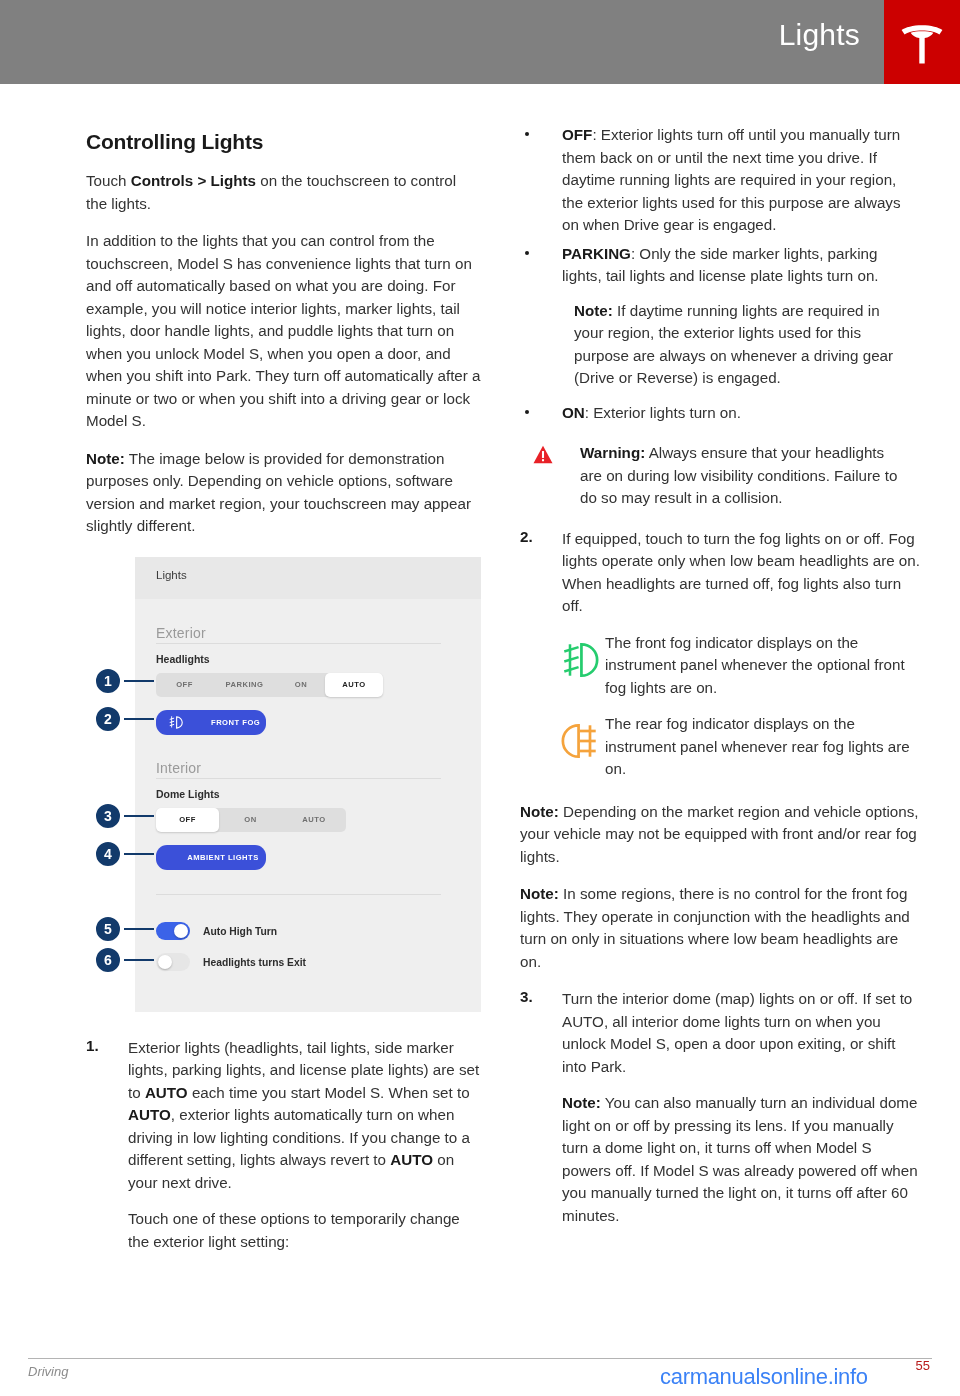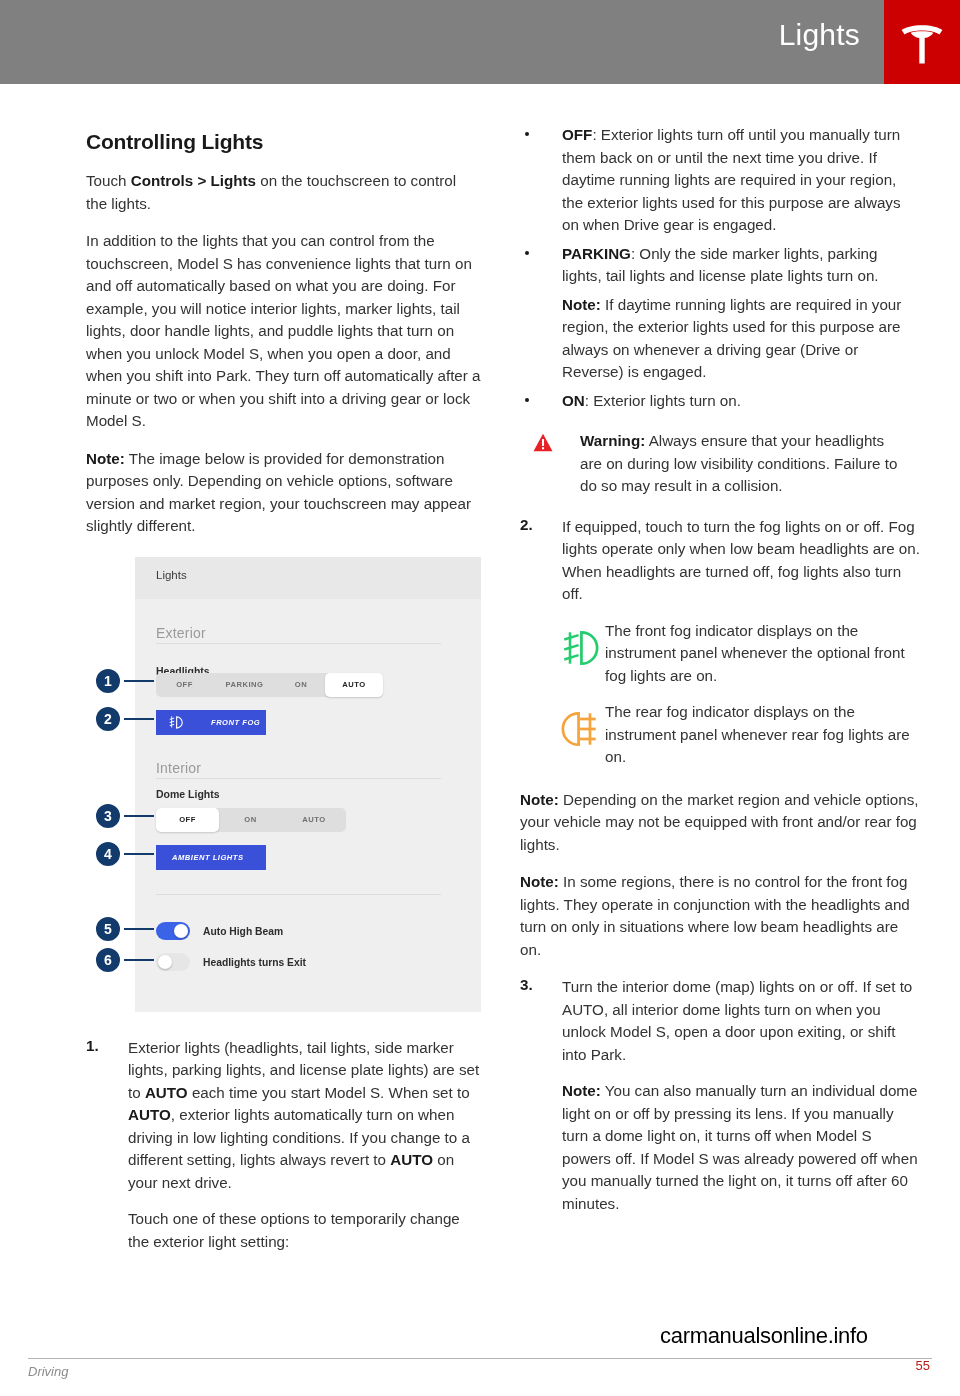--- a/index.html
+++ b/index.html
@@ -108,21 +108,21 @@
     top: 8px;
     width: 4px; height: 4px;
     border-radius: 50%;
     background: #1a1a1a;
   }
   .bullet-item p { margin: 0; font-size: 15.2px; line-height: 22.5px; color:#333; }
   .sub-note {
     padding-left: 42px;
     margin: 6px 0 6px 0;
   }
-  .sub-note p { margin:0; font-size: 15.2px; line-height: 22.5px; color:#333; }
+  .sub-note p { margin:12px; font-size: 15.2px; line-height: 22.5px; color:#333; }
 
   
   .warn-block {
     position: relative;
     padding-left: 42px;
     margin: 10px 0 16px 0;
   }
   .warn-icon {
     position: absolute;
     left: 12px;
@@ -211,22 +211,21 @@
   .seg .opt.sel {
     background: #ffffff;
     border-radius: 5px;
     color: #212121;
     box-shadow: 0 1px 2px rgba(0,0,0,0.16);
   }
   .blue-btn {
     position: absolute;
     height: 25px;
     background: #3b50d9;
-    border-radius: 0;
-    font-style: italic;
+    border-radius: 11px;
   }
   .blue-btn .lbl {
     position: absolute;
     top: 0; height: 25px; line-height: 25px;
     font-size: 7.6px;
     font-weight: bold;
     letter-spacing: 0.5px;
     color: #ffffff;
   }
   .blue-btn .ico {
@@ -298,23 +297,23 @@
     position: absolute;
     right: 30px;
     top: 1358px;
     font-size: 13px;
     color: #b91c1c;
     margin-left: 16px;
   }
   .watermark {
     position: absolute;
     left: 660px;
-    top: 1323px;
+    top: 1364px;
     font-size: 22px;
-    color: #000000;
+    color: #3b82f6;
     letter-spacing: -0.3px;
     white-space: nowrap;
   }
 </style>
 </head>
 <body>
 
 <div class="page-header">
   <div class="header-title">Lights</div>
   <div class="header-logo-block">
@@ -340,21 +339,21 @@
     <div class="screen-figure">
 
       <div class="screen-panel">
 
         <div class="screen-titlebar">
           <span>Lights</span>
         </div>
 
         <div class="grp-label" style="left:21px; top:68px;">Exterior</div>
         <div class="grp-rule" style="left:21px; top:86px; width:285px;"></div>
-        <div class="grp-heading" style="left:21px; top:108px;">Headlights</div>
+        <div class="grp-heading" style="left:21px; top:96px;">Headlights</div>
 
         <div class="seg" style="left:21px; top:116px; width:227px;">
           <div class="opt" style="left:0px;   width:57px;">OFF</div>
           <div class="opt" style="left:57px;  width:63px;">PARKING</div>
           <div class="opt" style="left:120px; width:50px;">ON</div>
           <div class="opt sel" style="left:169px; width:58px;">AUTO</div>
         </div>
 
         <div class="blue-btn" style="left:21px; top:153px; width:110px;">
           <svg class="ico" viewBox="0 0 24 24">
@@ -371,29 +370,29 @@
         <div class="grp-rule" style="left:21px; top:221px; width:285px;"></div>
         <div class="grp-heading" style="left:21px; top:231px;">Dome Lights</div>
 
         <div class="seg" style="left:21px; top:251px; width:190px;">
           <div class="opt sel" style="left:0px;   width:63px;">OFF</div>
           <div class="opt" style="left:63px;  width:63px;">ON</div>
           <div class="opt" style="left:126px; width:64px;">AUTO</div>
         </div>
 
         <div class="blue-btn" style="left:21px; top:288px; width:110px;">
-          <div class="lbl" style="left:16px; width:118px; text-align:left;">AMBIENT LIGHTS</div>
+          <div class="lbl" style="left:8px; width:118px; text-align:center;">AMBIENT LIGHTS</div>
         </div>
 
         <div class="grp-rule" style="left:21px; top:337px; width:285px;"></div>
 
         <div class="toggle on" style="left:21px; top:365px;">
           <div class="knob"></div>
         </div>
-        <div class="tog-label" style="left:68px; top:369px;">Auto High Beam</div>
+        <div class="tog-label" style="left:68px; top:369px;">Auto High Turn</div>
 
         <div class="toggle" style="left:21px; top:396px;">
           <div class="knob"></div>
         </div>
         <div class="tog-label" style="left:68px; top:400px;">Headlights turns Exit</div>
       </div>
 
       <div class="leader" style="left:38px; top:127px; width:30px;"></div>
       <div class="callout" style="left:8px;  top:114px;">1</div>
 

